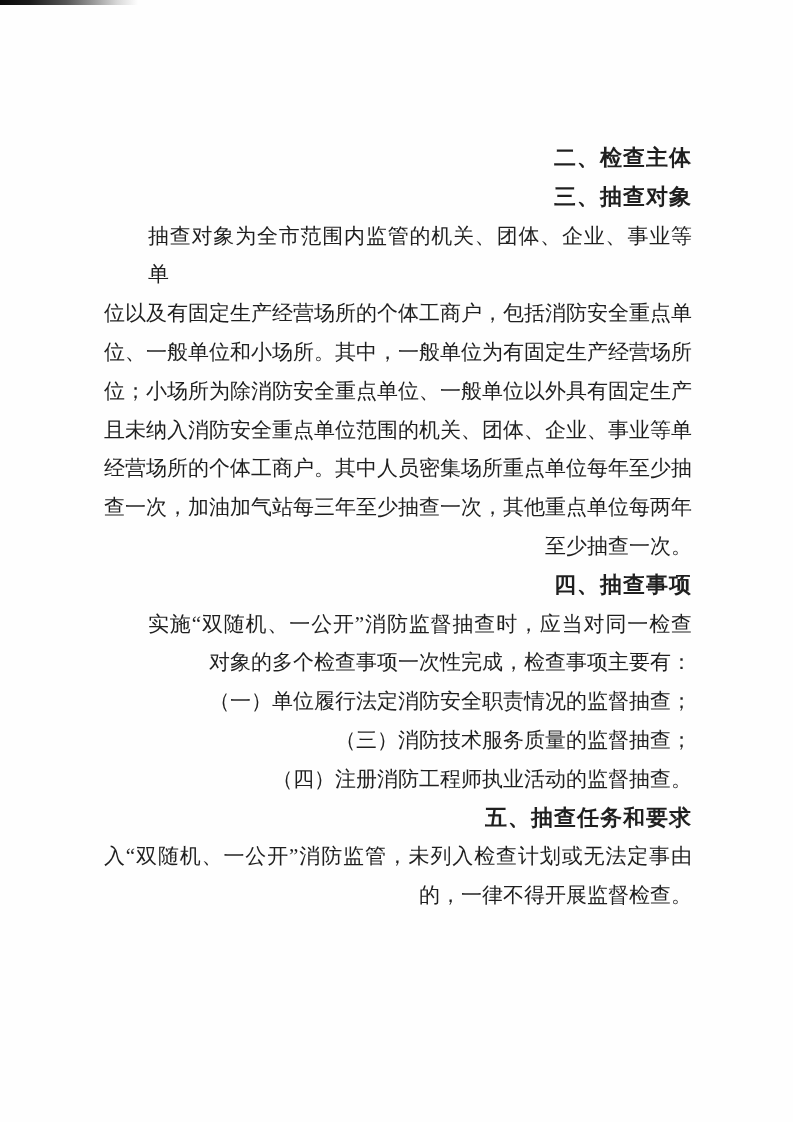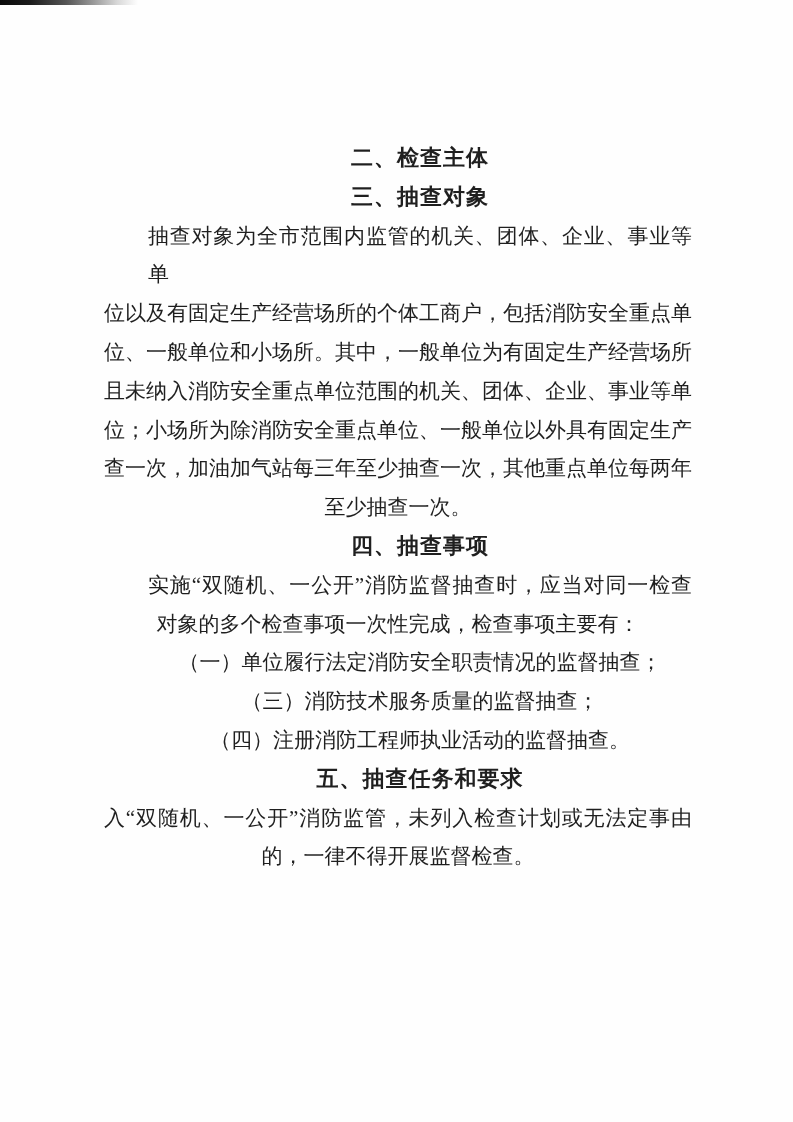--- a/index.html
+++ b/index.html
@@ -29,21 +29,21 @@
   .text-block {
     position: absolute;
     left: 104px;
     top: 139px;
     width: 588px;
   }
   .line {
     line-height: 38.8px;
     font-size: 21px;
     white-space: nowrap;
-    text-align: center;
+    text-align: right;
   }
   .line.body {
     font-family: "Liberation Serif", "DejaVu Serif", serif;
     font-weight: 400;
   }
   .line.heading {
     font-family: "Liberation Sans", "DejaVu Sans", sans-serif;
     font-weight: 700;
     font-size: 22px;
     letter-spacing: 1px;
@@ -66,22 +66,23 @@
 <body>
 
 <div class="page">
   <div class="scan-smudge"></div>
   <div class="text-block">
       <div class="line heading indent">二、检查主体</div>
       <div class="line heading indent">三、抽查对象</div>
       <div class="line body indent justify">抽查对象为全市范围内监管的机关、团体、企业、事业等单</div>
       <div class="line body justify">位以及有固定生产经营场所的个体工商户，包括消防安全重点单</div>
       <div class="line body justify">位、一般单位和小场所。其中，一般单位为有固定生产经营场所</div>
+      <div class="line body justify">位；小场所为除消防安全重点单位、一般单位以外具有固定生产</div>
       <div class="line body justify">且未纳入消防安全重点单位范围的机关、团体、企业、事业等单</div>
-      <div class="line body justify">位；小场所为除消防安全重点单位、一般单位以外具有固定生产</div>
+      <div class="line body justify">经营场所的个体工商户。其中人员密集场所重点单位每年至少抽</div>
       <div class="line body justify">查一次，加油加气站每三年至少抽查一次，其他重点单位每两年</div>
       <div class="line body">至少抽查一次。</div>
       <div class="line heading indent">四、抽查事项</div>
       <div class="line body indent justify">实施“双随机、一公开”消防监督抽查时，应当对同一检查</div>
       <div class="line body">对象的多个检查事项一次性完成，检查事项主要有：</div>
       <div class="line body indent">（一）单位履行法定消防安全职责情况的监督抽查；</div>
       <div class="line body indent">（三）消防技术服务质量的监督抽查；</div>
       <div class="line body indent">（四）注册消防工程师执业活动的监督抽查。</div>
       <div class="line heading indent">五、抽查任务和要求</div>
       <div class="line body justify">入“双随机、一公开”消防监管，未列入检查计划或无法定事由</div>

